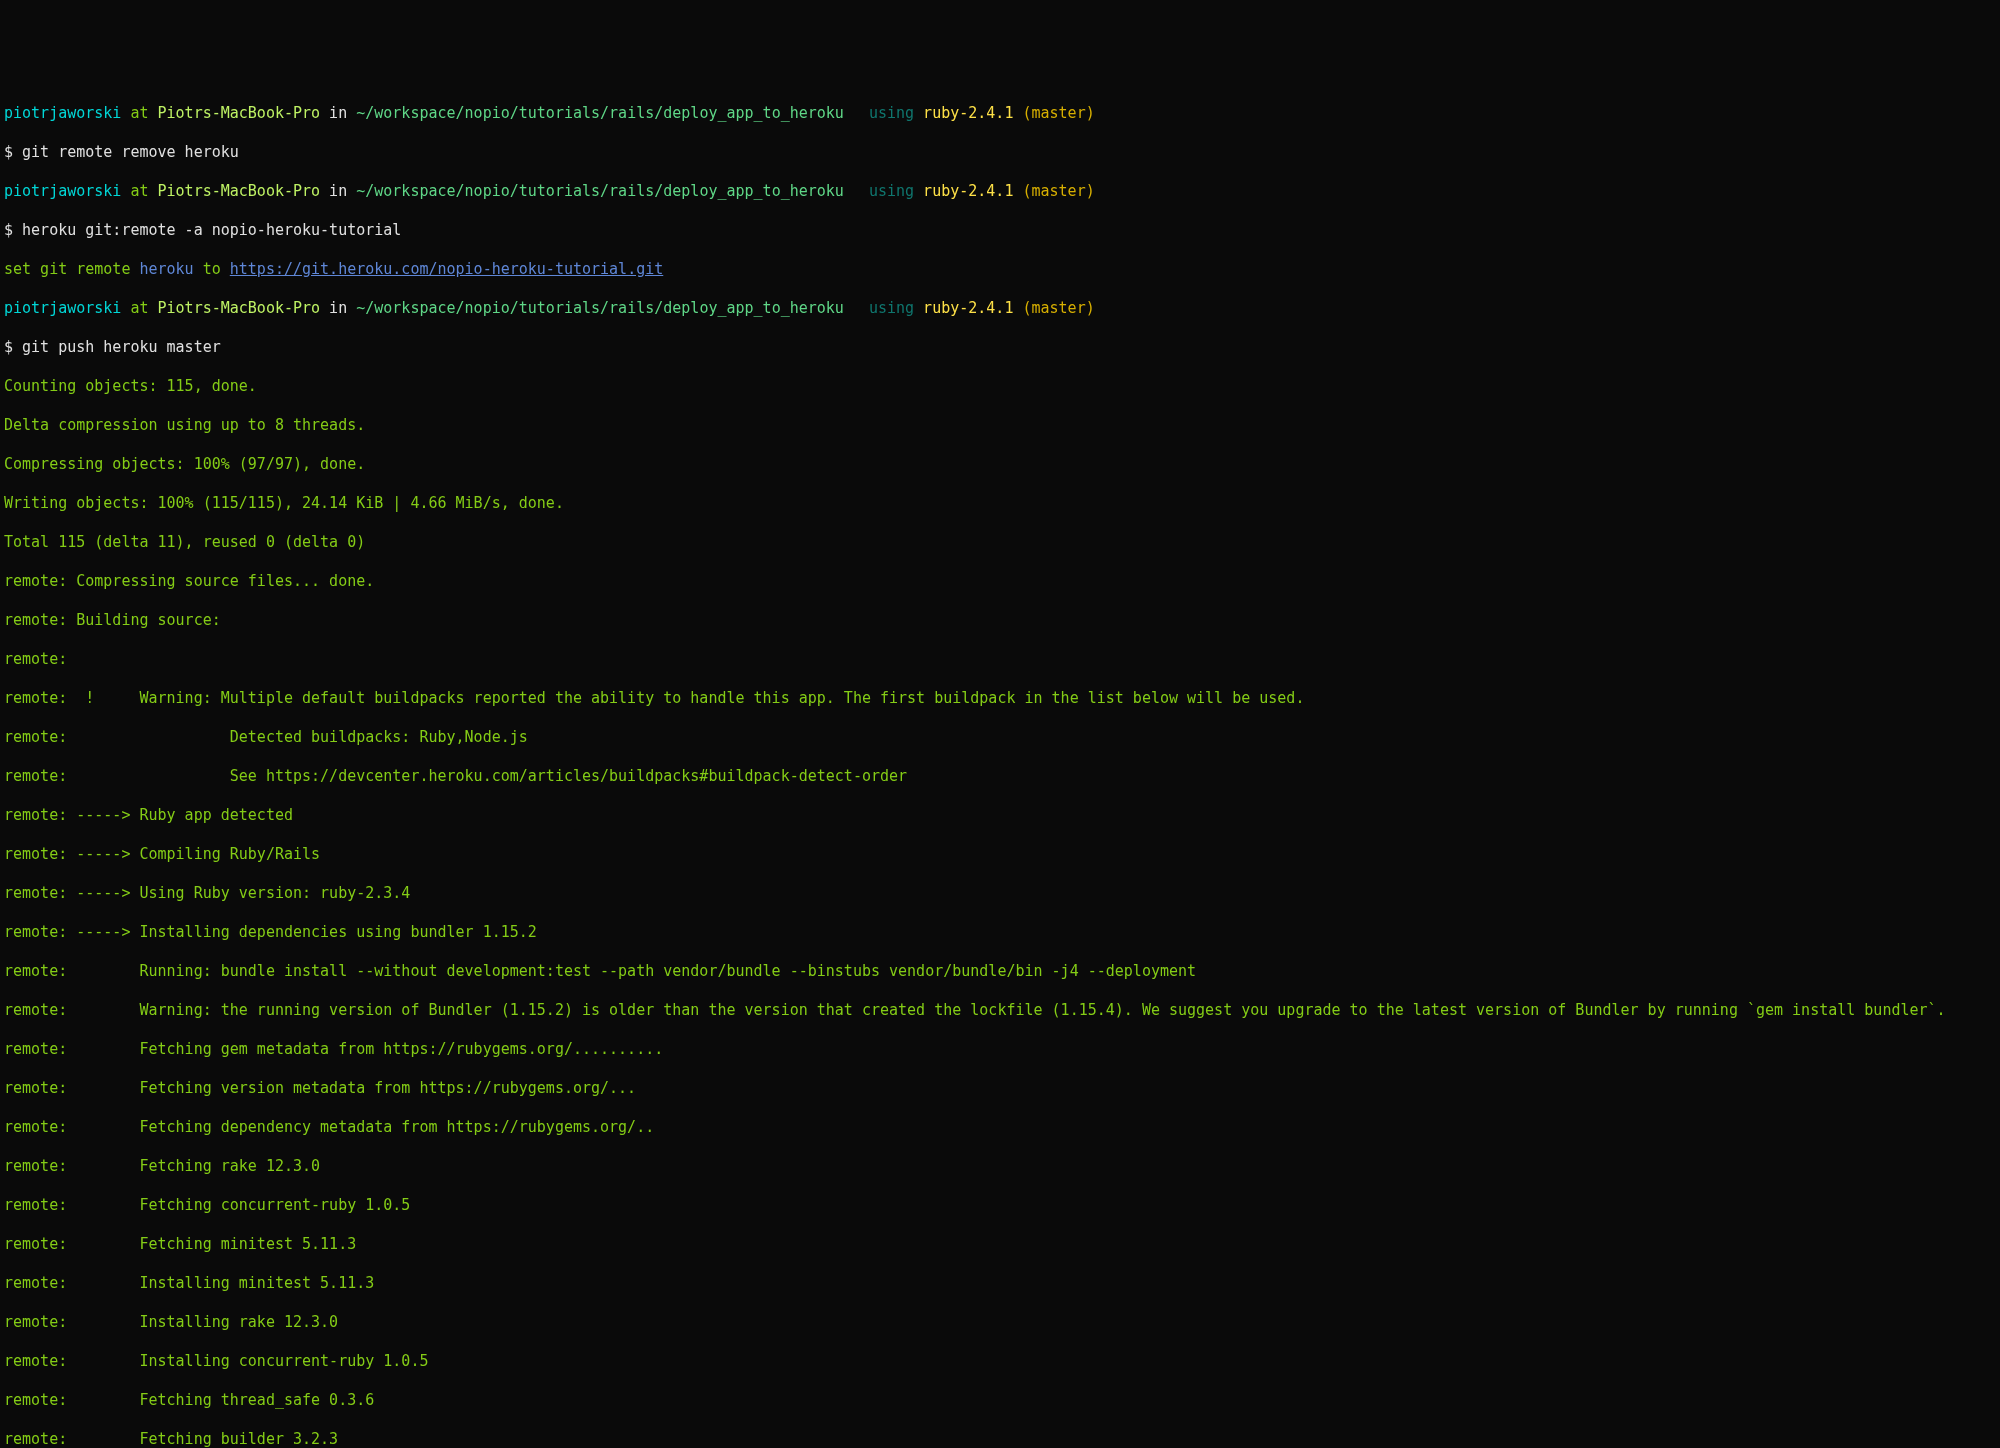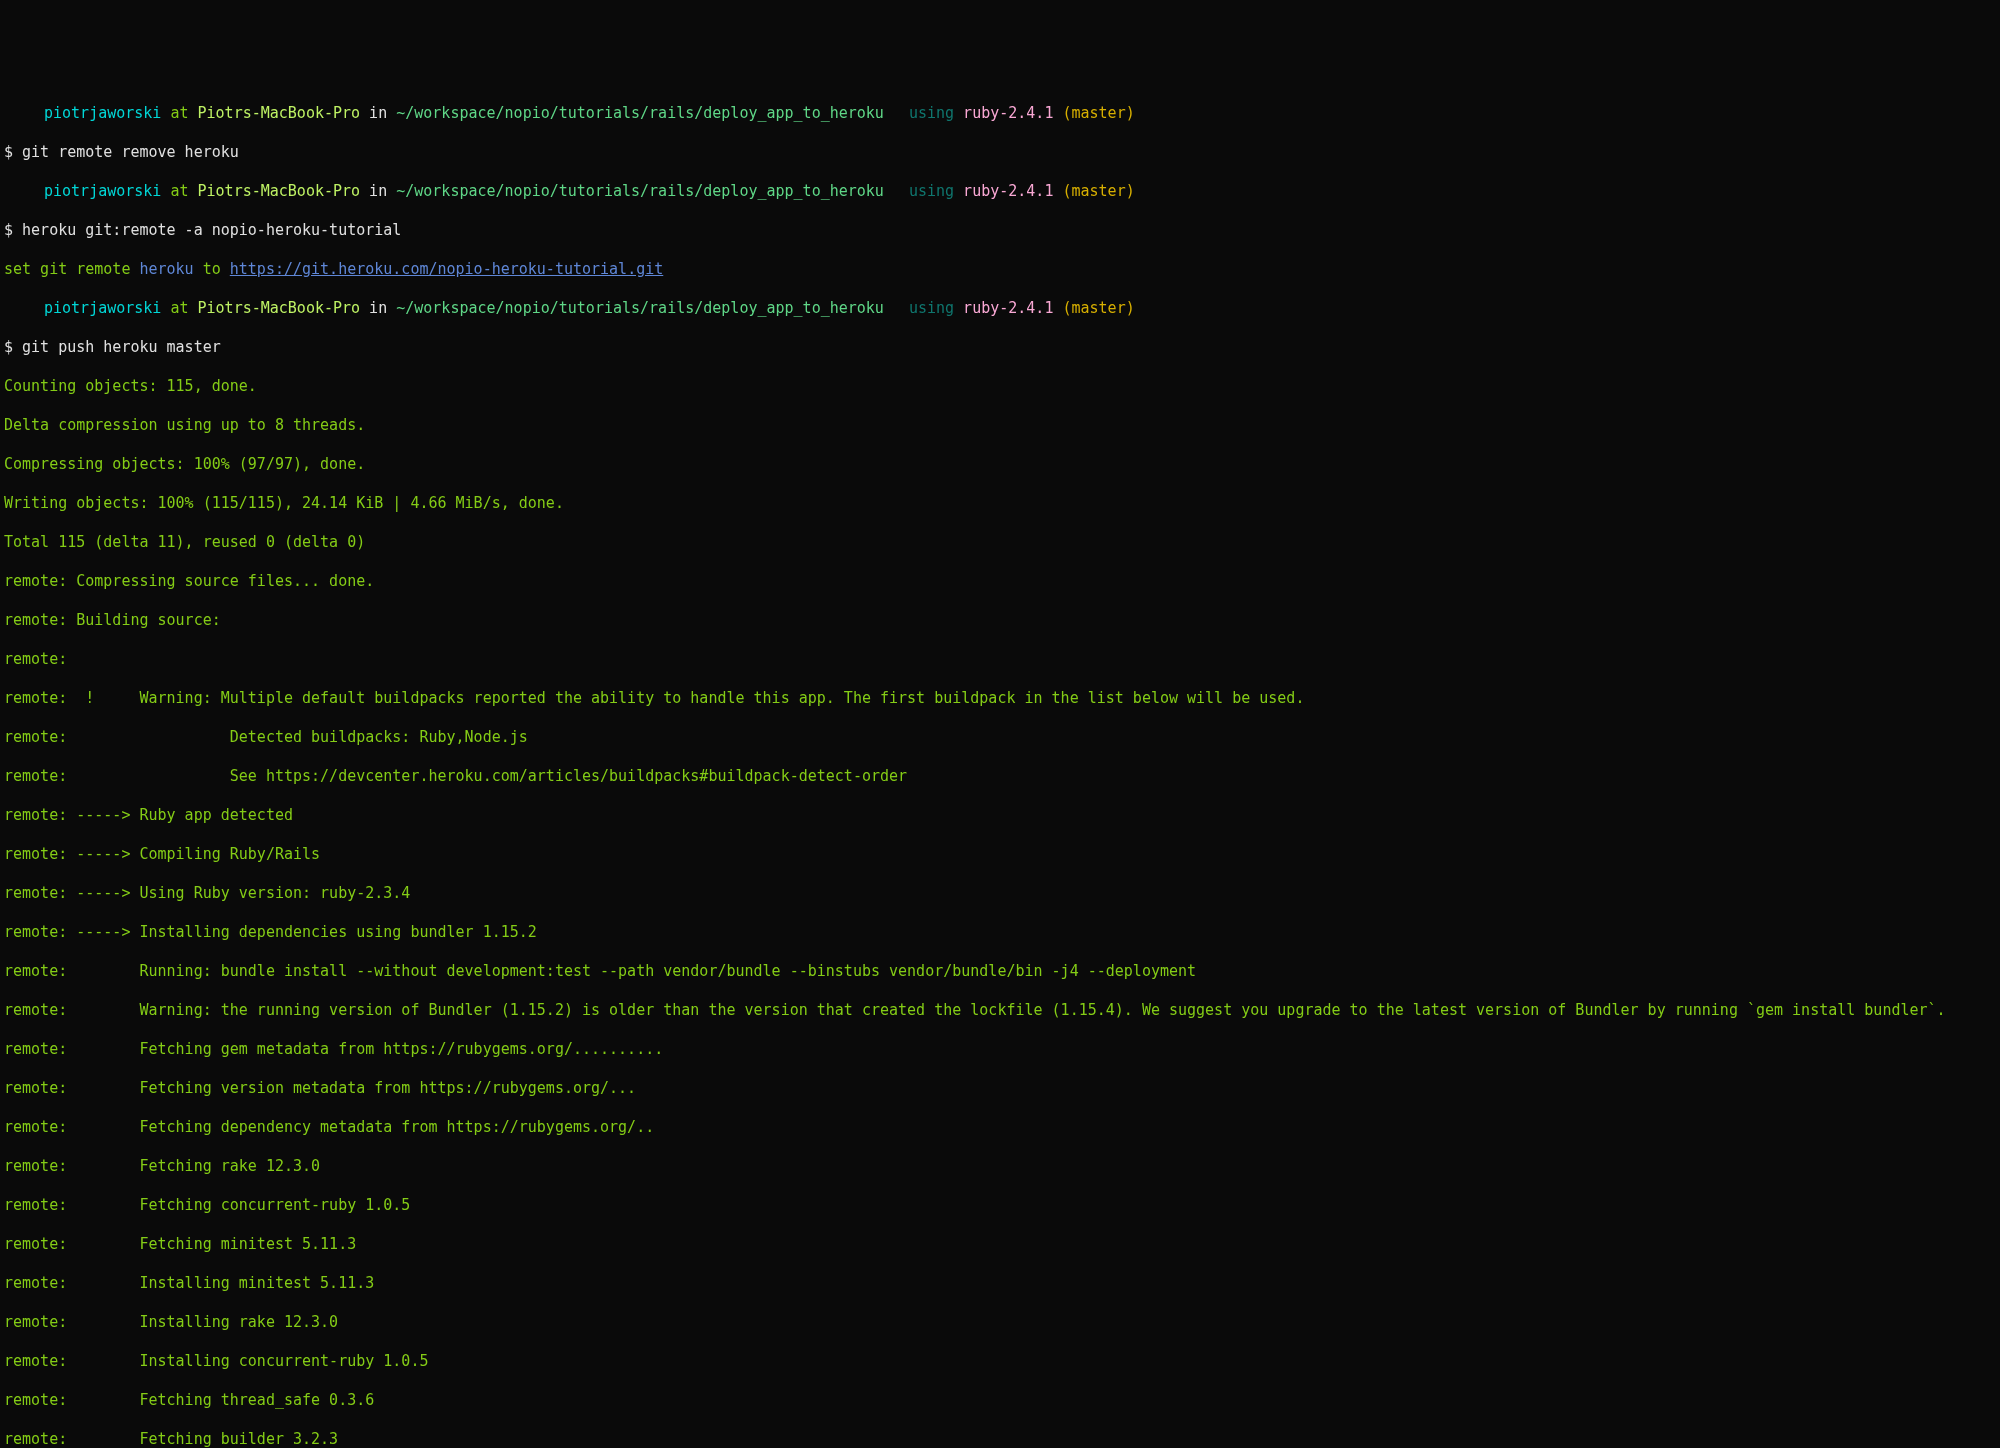--- a/index.html
+++ b/index.html
@@ -13,27 +13,27 @@
       font-size: 15px;
       line-height: 1.3;
       color: #e0e0e0;
       padding: 6px 4px;
       white-space: pre;
       overflow-x: auto;
     }
     .line {
       display: block;
     }
-    .user { color: #00d7d7; margin-left: 40px; }
+    .user { color: #00d7d7; }
     .at { color: #84cc16; margin-top: 38px; }
     .host { color: #bef264; }
     .in { color: #e0e0e0; }
     .path { color: #5fd787; text-align: right; }
     .using { color: #0f766e; padding-left: 16px; }
-    .ruby { color: #f9a8d4; }
+    .ruby { color: #fde047; }
     .branch { color: #d7af00; }
     .cmd { color: #e0e0e0; }
     .heroku-link { color: #5f87d7; margin-top: 43px; }
     .url { color: #5f87d7; text-decoration: underline; }
     .output { color: #84cc16; }
   </style>
 </head>
 <body>
 
 

